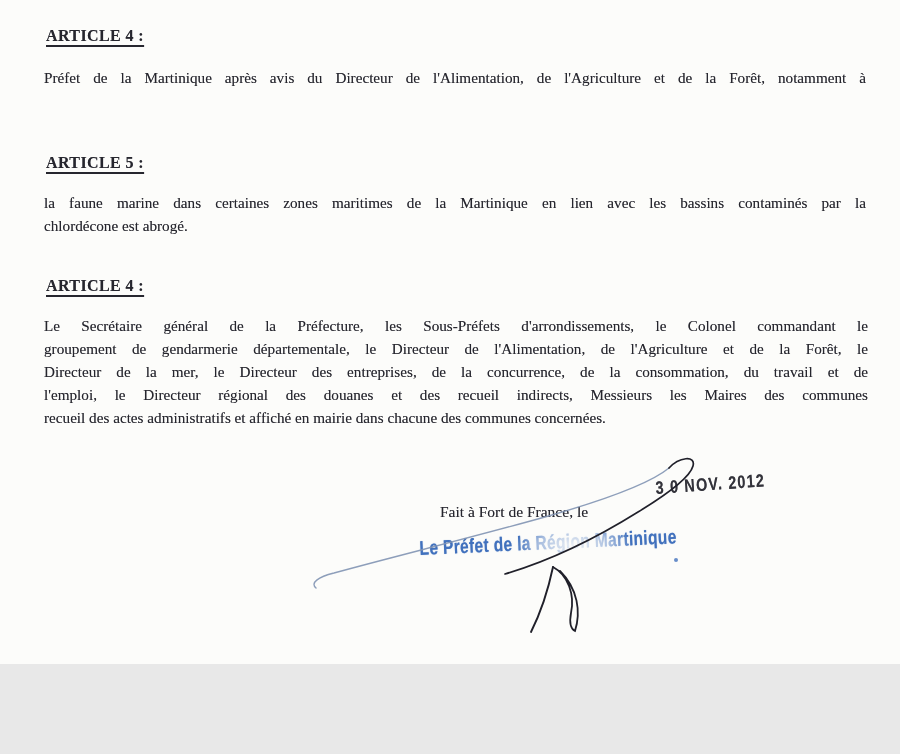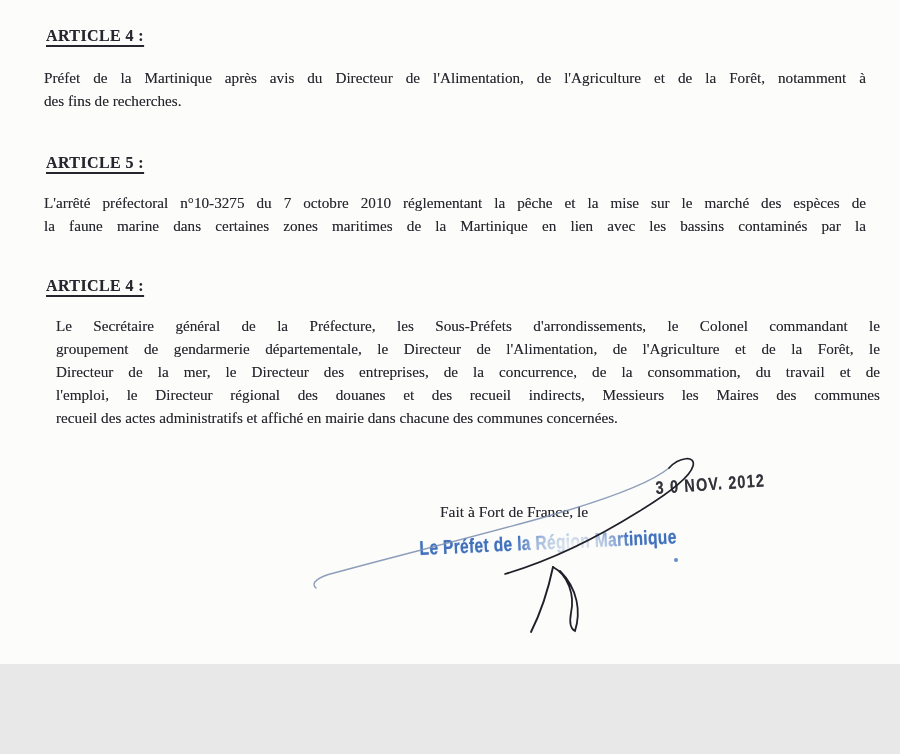--- a/index.html
+++ b/index.html
@@ -77,31 +77,30 @@
   }
 </style>
 </head>
 <body>
 
 <div class="doc">
 
   <h2 class="article-heading" style="left:46px;top:27px;">ARTICLE 4 :</h2>
   <div class="para" style="left:44px;top:66px;width:822px;">
       <div class="jline">Préfet de la Martinique après avis du Directeur de l'Alimentation, de l'Agriculture et de la Forêt, notamment à</div>
-      <div class="jline jlast">des fins de recherches.</div>
     </div>
 
   <h2 class="article-heading" style="left:46px;top:154px;">ARTICLE 5 :</h2>
   <div class="para" style="left:44px;top:191px;width:822px;">
-      <div class="jline">L'arrêté préfectoral n°10-3275 du 7 octobre 2010 réglementant la pêche et la mise sur le marché des espèces de</div>
       <div class="jline">la faune marine dans certaines zones maritimes de la Martinique en lien avec les bassins contaminés par la</div>
+      <div class="jline jlast">chlordécone est abrogé.</div>
     </div>
 
   <h2 class="article-heading" style="left:46px;top:277px;">ARTICLE 4 :</h2>
-  <div class="para" style="left:56px;top:314px;width:824px;">
+  <div class="para" style="left:44px;top:314px;width:824px;">
       <div class="jline">Le Secrétaire général de la Préfecture, les Sous-Préfets d'arrondissements, le Colonel commandant le</div>
       <div class="jline">groupement de gendarmerie départementale, le Directeur de l'Alimentation, de l'Agriculture et de la Forêt, le</div>
       <div class="jline">Directeur de la mer, le Directeur des entreprises, de la concurrence, de la consommation, du travail et de</div>
       <div class="jline">l'emploi, le Directeur régional des douanes et des recueil indirects, Messieurs les Maires des communes</div>
       <div class="jline jlast">recueil des actes administratifs et affiché en mairie dans chacune des communes concernées.</div>
     </div>
 
   <div class="place-line">Fait à Fort de France, le</div>
 
   <div class="date-stamp">3 0 NOV. 2012</div>

